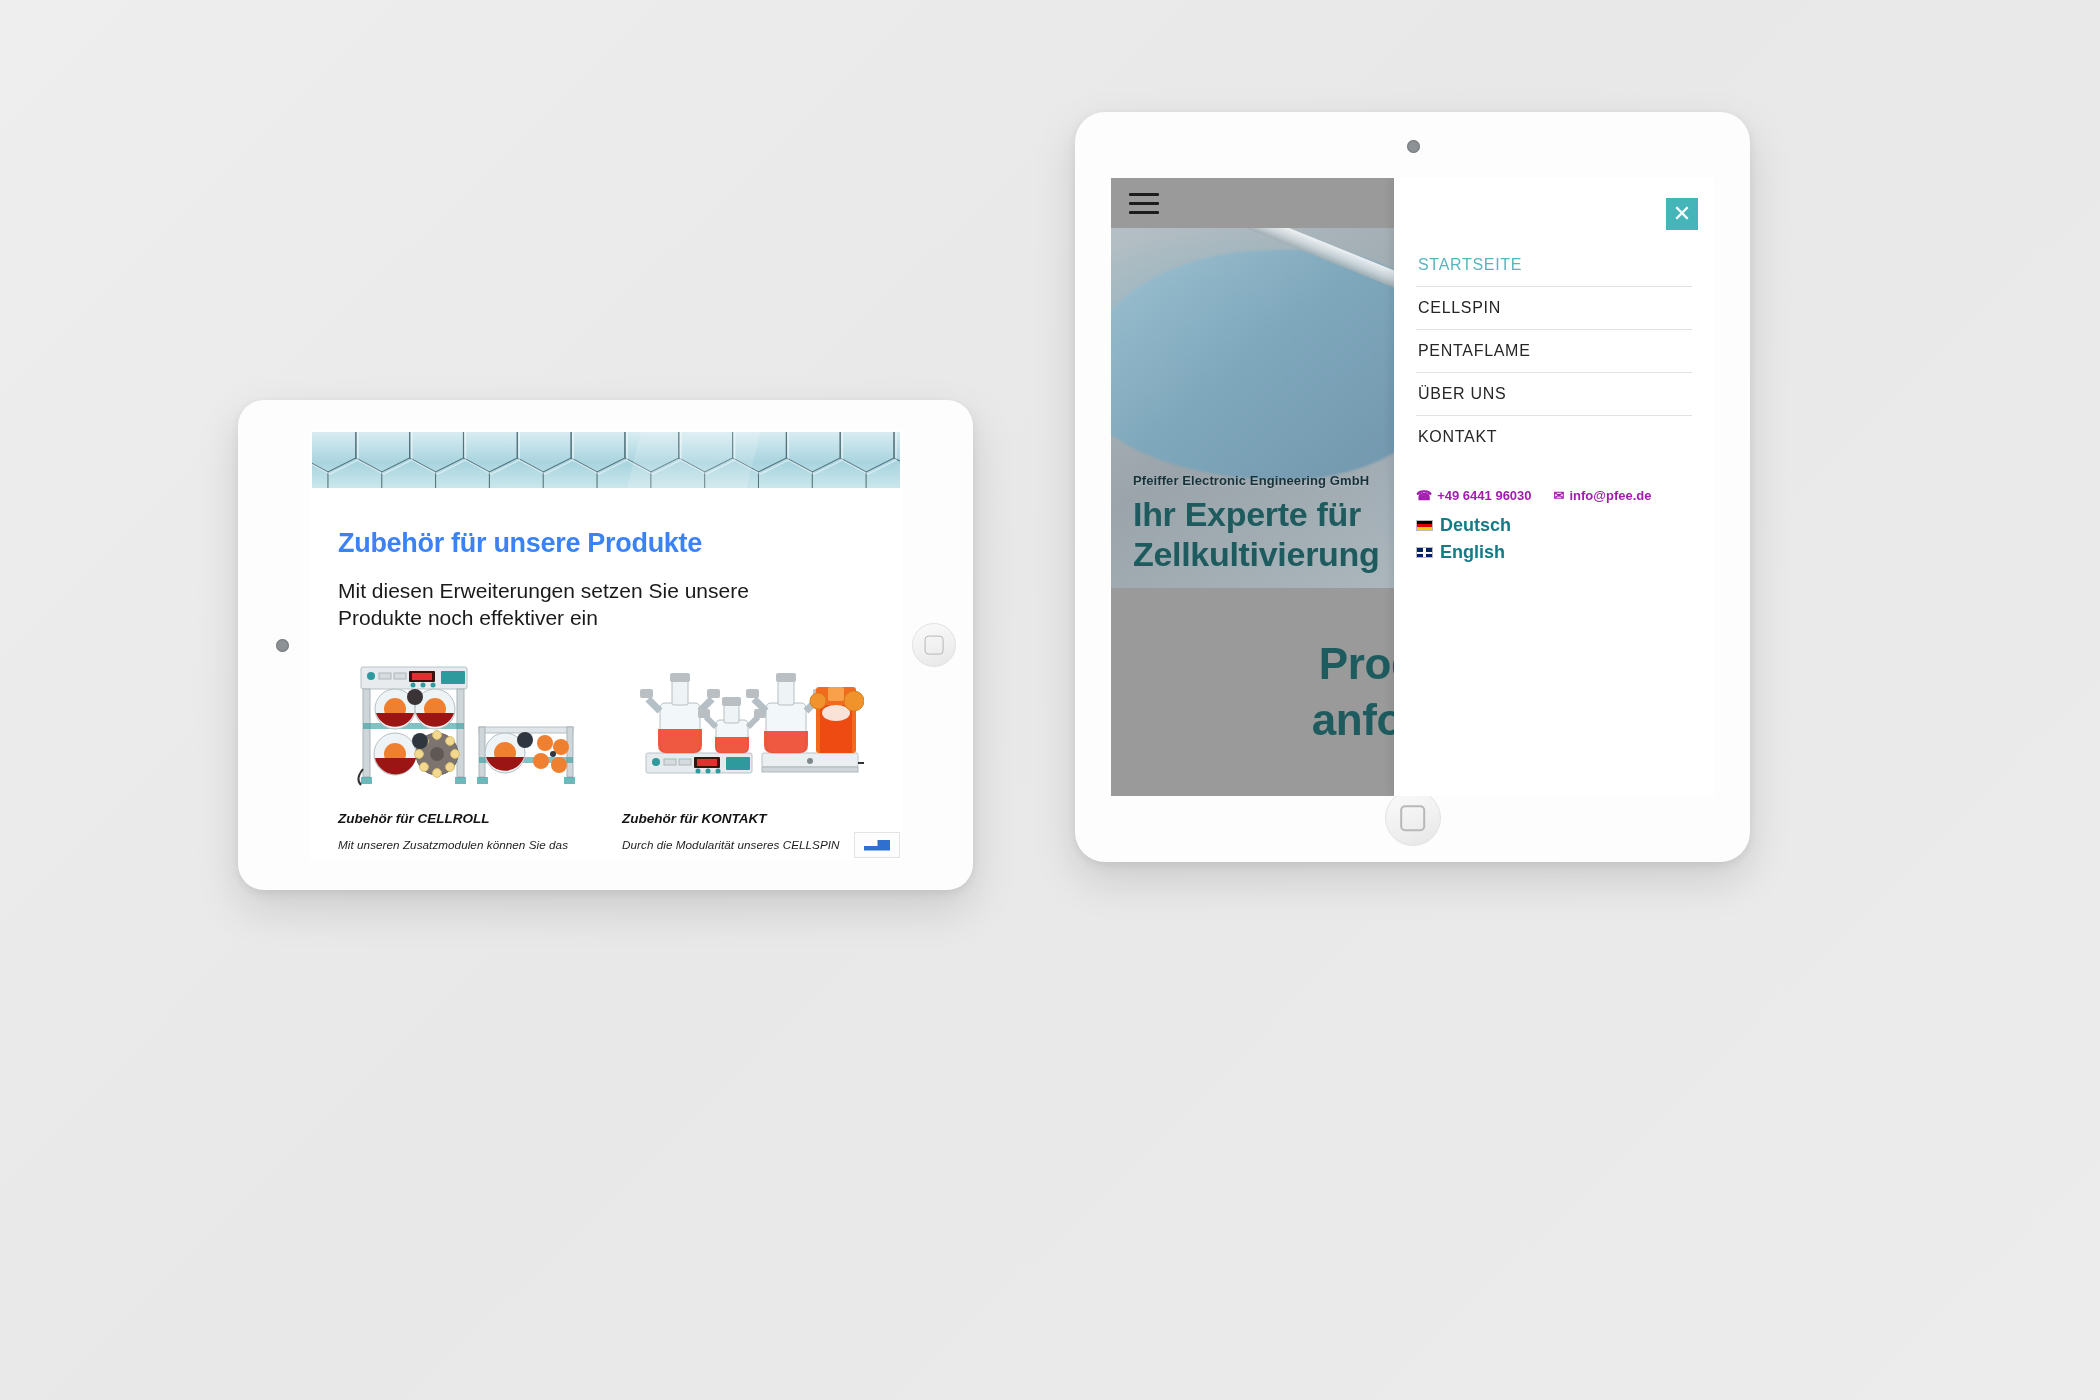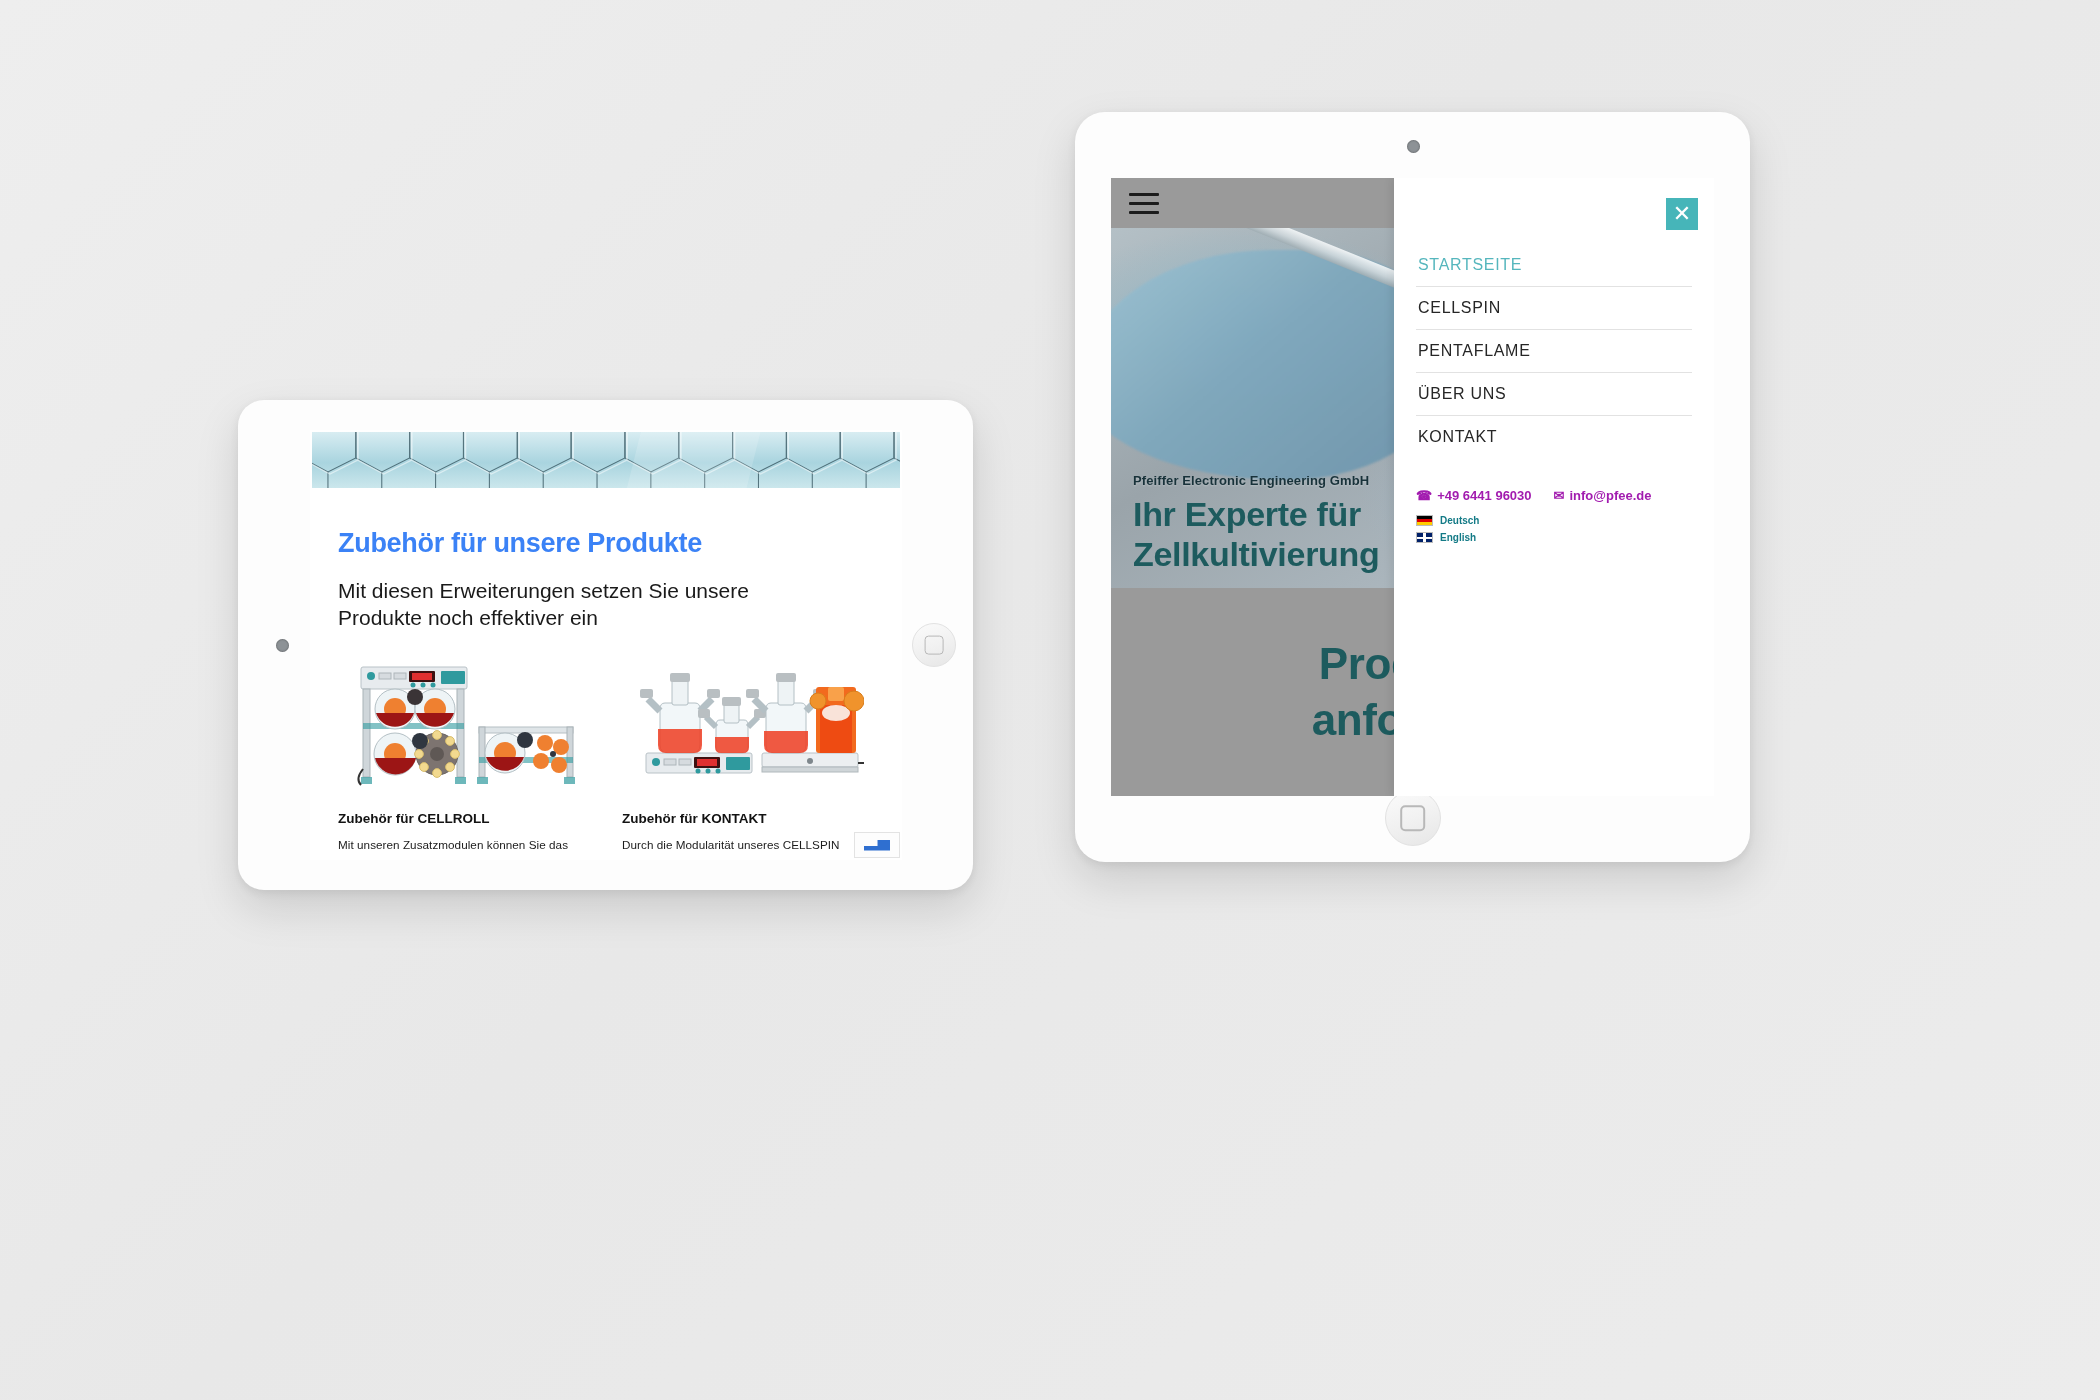--- a/index.html
+++ b/index.html
@@ -131,21 +131,21 @@
     font-weight: 400;
   }
   .menu-item.active { color: #55b6bd; }
   .menu-contact {
     display: flex; align-items: center; gap: 22px;
     margin-top: 30px; font-size: 13px; font-weight: 700; color: #a21caf;
   }
   .menu-contact span.ic { font-size: 13px; margin-right: 5px; }
   .lang-row { display: flex; align-items: center; gap: 7px; margin-top: 12px; }
   .lang-row + .lang-row { margin-top: 6px; }
-  .lang-name { color: #137a86; font-size: 10px; font-weight: 700; }
+  .lang-name { color: #137a86; font-size: 18px; font-weight: 700; }
   .flag { width: 17px; height: 11px; display: inline-block; border: 1px solid #bbb; }
   .flag-de { background: linear-gradient(180deg,#000 0 33.3%, #d00 33.3% 66.6%, #fc0 66.6% 100%); }
   .flag-gb {
     background:
       linear-gradient(#fff,#fff) center/100% 22% no-repeat,
       linear-gradient(#fff,#fff) center/22% 100% no-repeat,
       linear-gradient(#c8102e,#c8102e) center/100% 12% no-repeat,
       linear-gradient(#c8102e,#c8102e) center/12% 100% no-repeat,
       #012169;
   }
@@ -173,21 +173,21 @@
   .hex-banner svg { display: block; width: 100%; height: 100%; }
   .page-body { position: absolute; left: 0; top: 60px; right: 0; bottom: 0; padding: 0 28px; }
   .page-h1 {
     color: #3b82f6; font-size: 27px; font-weight: 700; letter-spacing: -.3px;
     margin-top: 38px;
   }
   .page-h2 {
     font-size: 21px; color: #1a1a1a; font-weight: 400; line-height: 1.28;
     margin-top: 19px; max-width: 500px;
   }
-  .prod-cols { display: flex; gap: 32px; margin-top: 26px; }
+  .prod-cols { display: flex; gap: 32px; margin-top: 26px; font-style: italic; }
   .prod-col { flex: 1; min-width: 0; }
   .prod-img { height: 135px; display: flex; align-items: center; justify-content: center; }
   .prod-img svg { display: block; }
   .prod-title { font-size: 13.5px; font-weight: 700; color: #131313; margin-top: 18px; }
   .prod-text {
     font-size: 11.7px; color: #1c1c1c; line-height: 1.62; margin-top: 10px;
     letter-spacing: .05px;
   }
   .cookie-badge {
     position: absolute; right: 2px; bottom: 2px; width: 46px; height: 26px;

